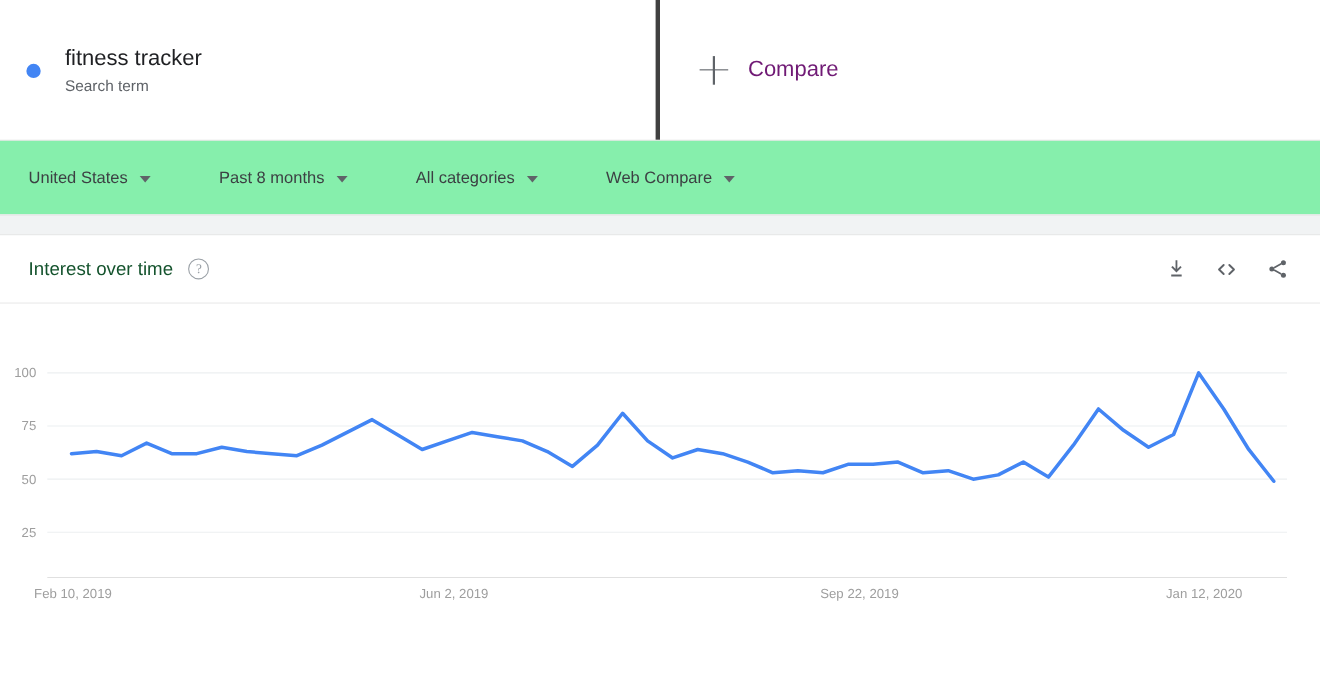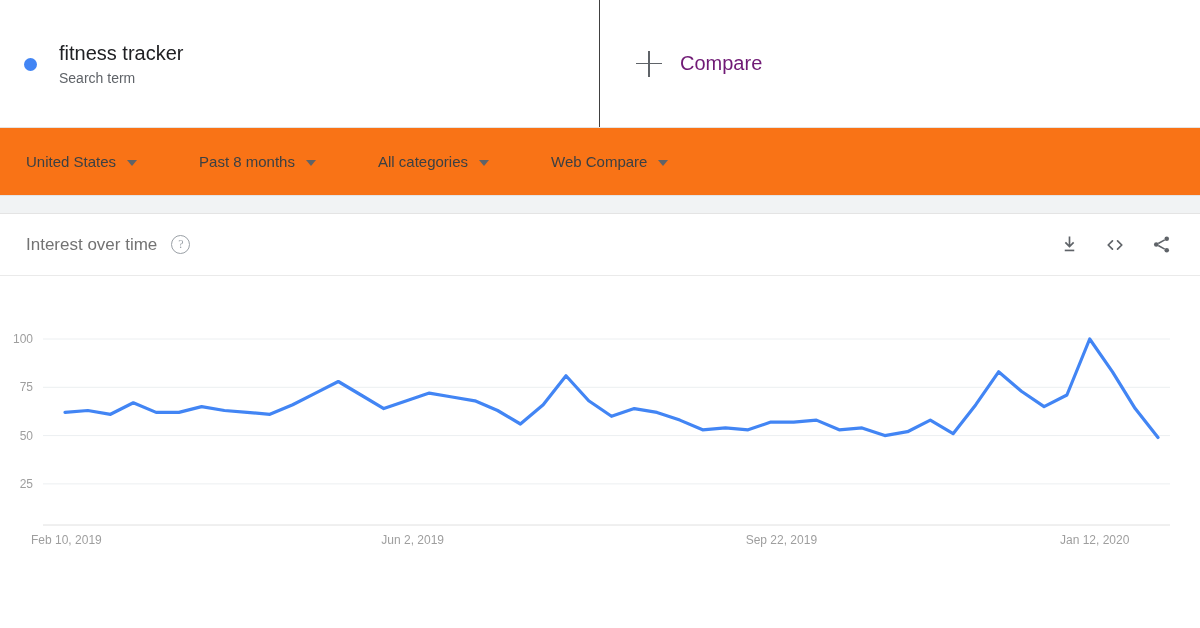--- a/index.html
+++ b/index.html
@@ -23,21 +23,21 @@
     box-sizing: border-box;
   }
   .term-cell {
     width: 600px;
     box-sizing: border-box;
     display: flex;
     align-items: center;
     padding-left: 24px;
     position: relative;
   }
-  .term-cell.first { border-right: 1px solid #404040; }
+  .term-cell.first { border-right: 4px solid #404040; }
 
   .term-dot {
     width: 13px;
     height: 13px;
     border-radius: 50%;
     background: #4285f4;
     flex: 0 0 auto;
     margin-right: 22px;
     margin-top: 2px;
   }
@@ -81,21 +81,21 @@
     font-weight: 400;
   }
 
   
   .filter-bar {
     height: 67px;
     display: flex;
     align-items: center;
     padding-left: 26px;
     box-sizing: border-box;
-    background: #f97316;
+    background: #86efac;
   }
   .filter {
     display: flex;
     align-items: center;
     margin-right: 62px;
     cursor: pointer;
   }
   .filter-label {
     font-size: 15px;
     color: #3c4043;
@@ -123,21 +123,21 @@
   .card-header {
     height: 62px;
     display: flex;
     align-items: center;
     padding: 0 22px 0 26px;
     border-bottom: 1px solid #eaeaea;
     box-sizing: border-box;
   }
   .card-title {
     font-size: 17px;
-    color: #737373;
+    color: #14532d;
     font-weight: 400;
   }
   .help-icon {
     width: 19px;
     height: 19px;
     border-radius: 50%;
     border: 1.4px solid #9aa0a6;
     color: #9aa0a6;
     font-size: 12px;
     line-height: 17px;

